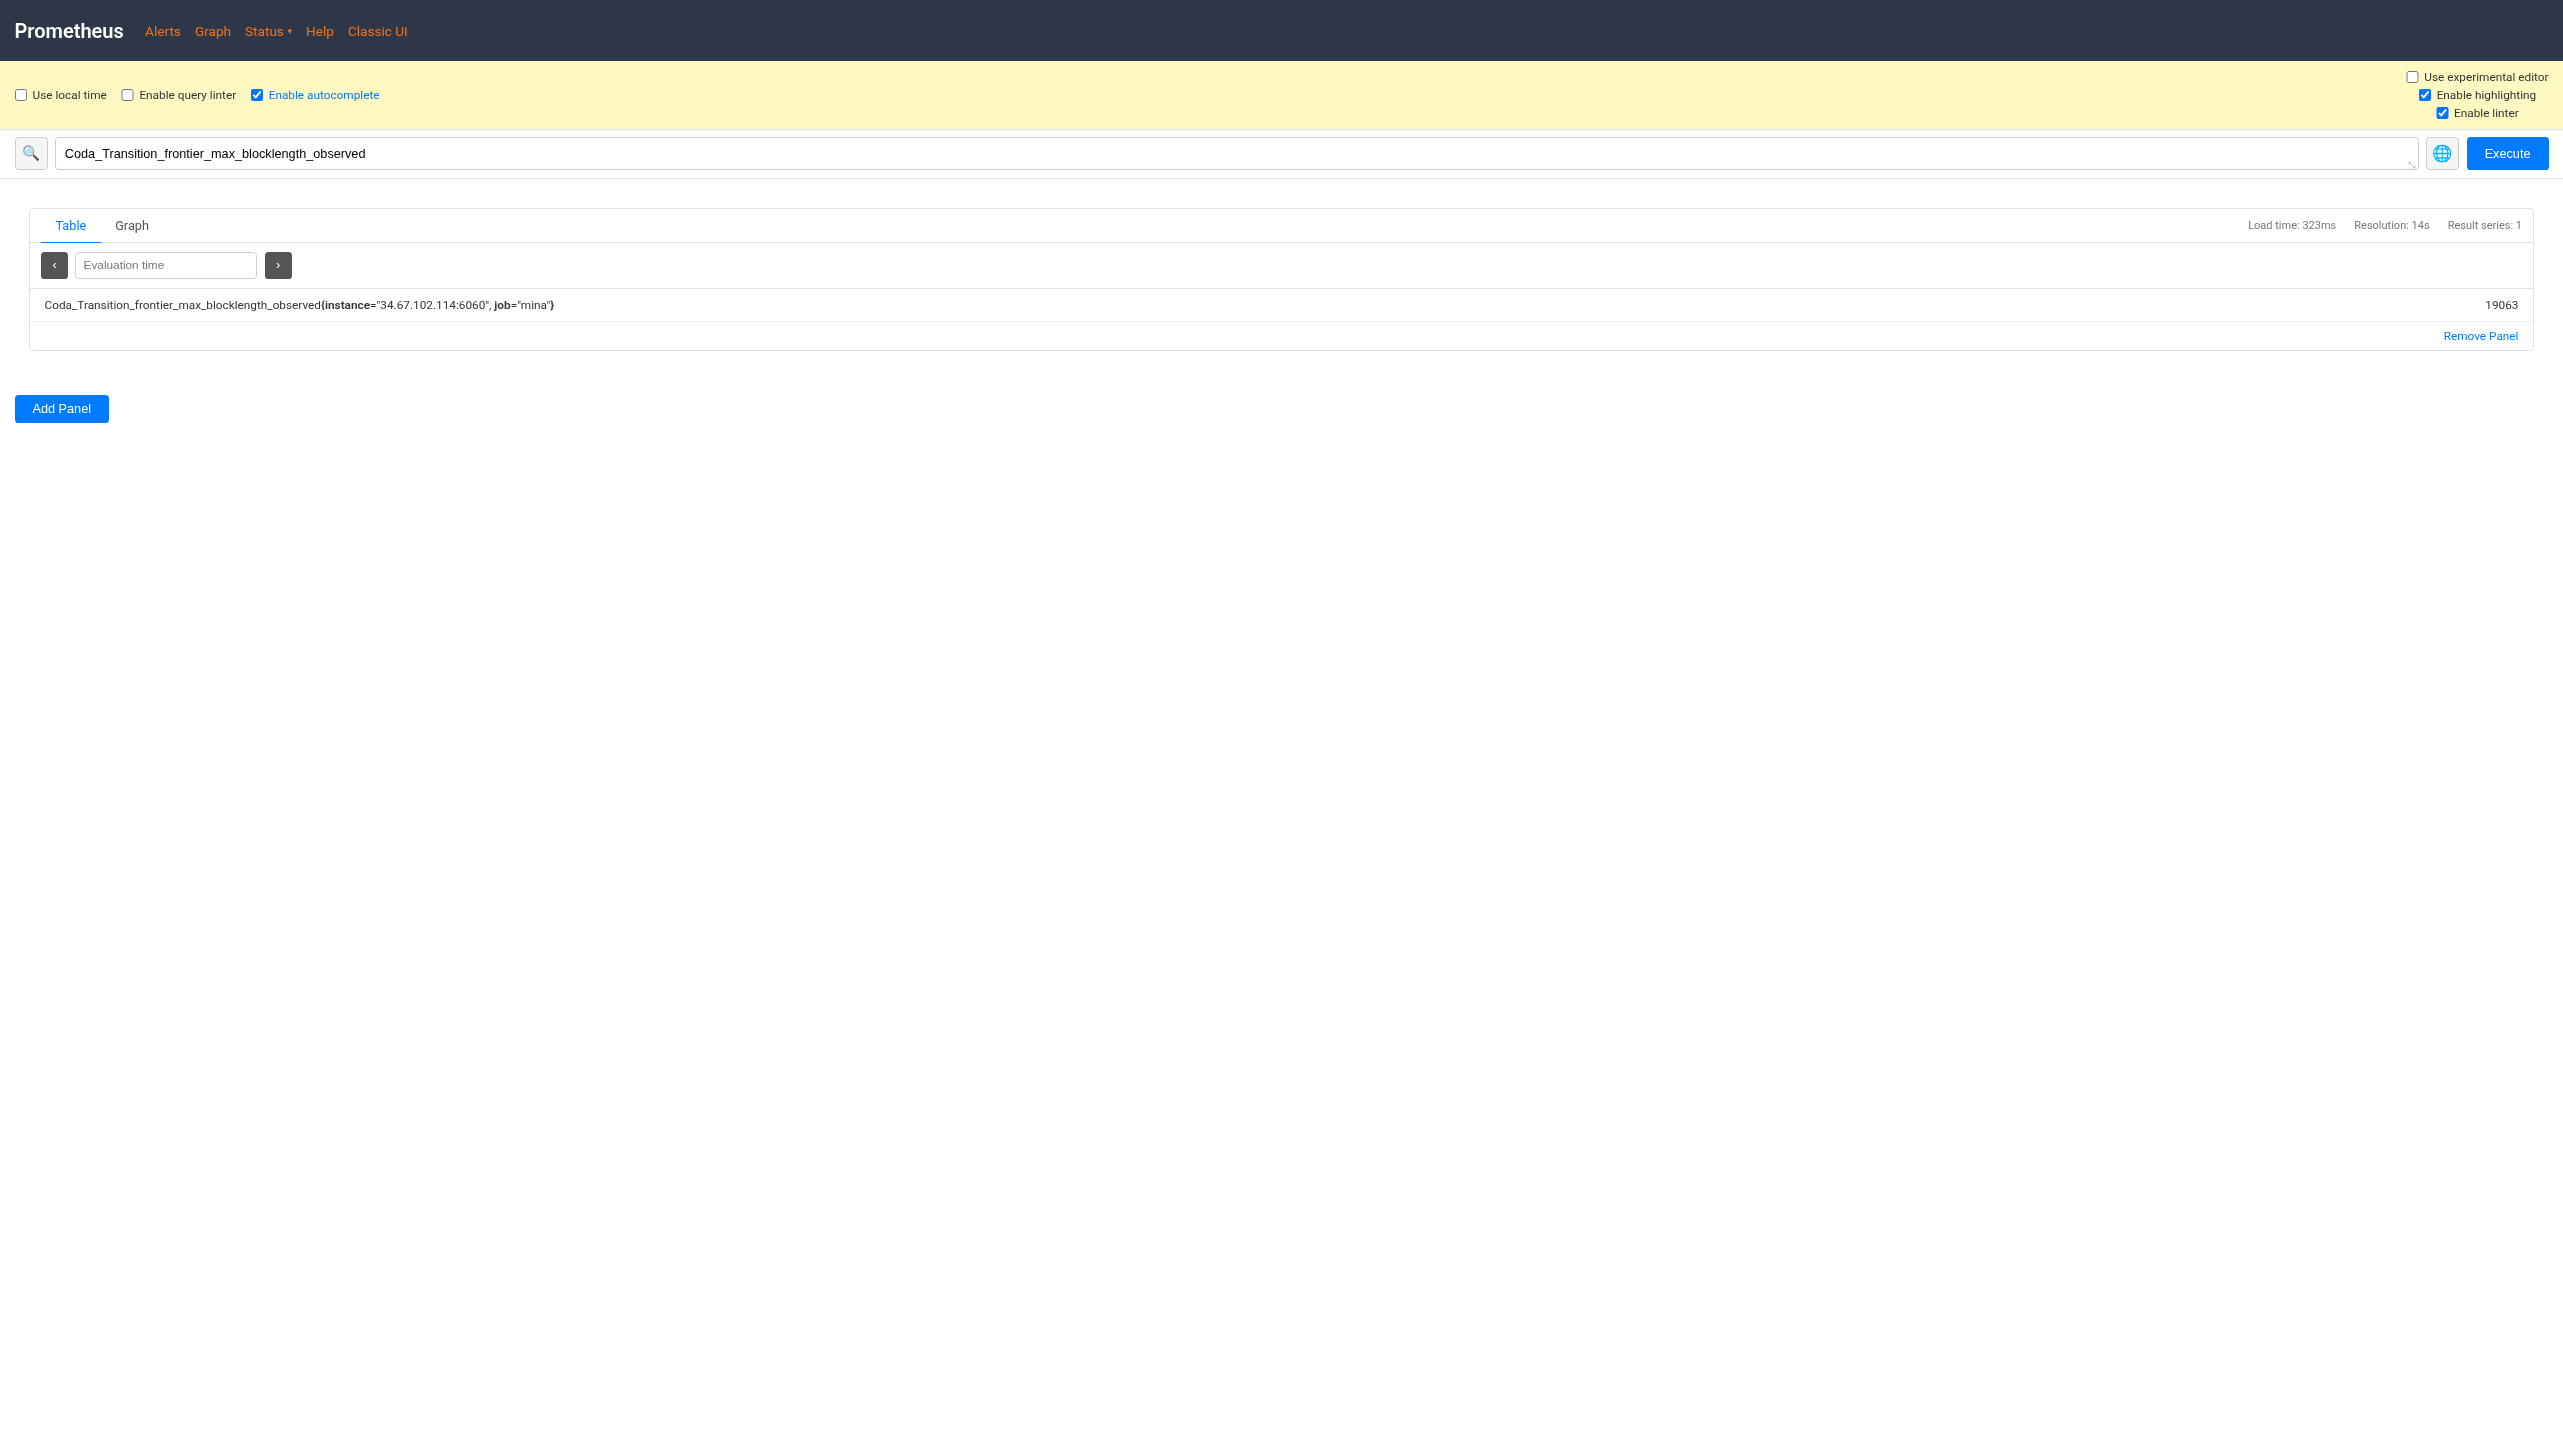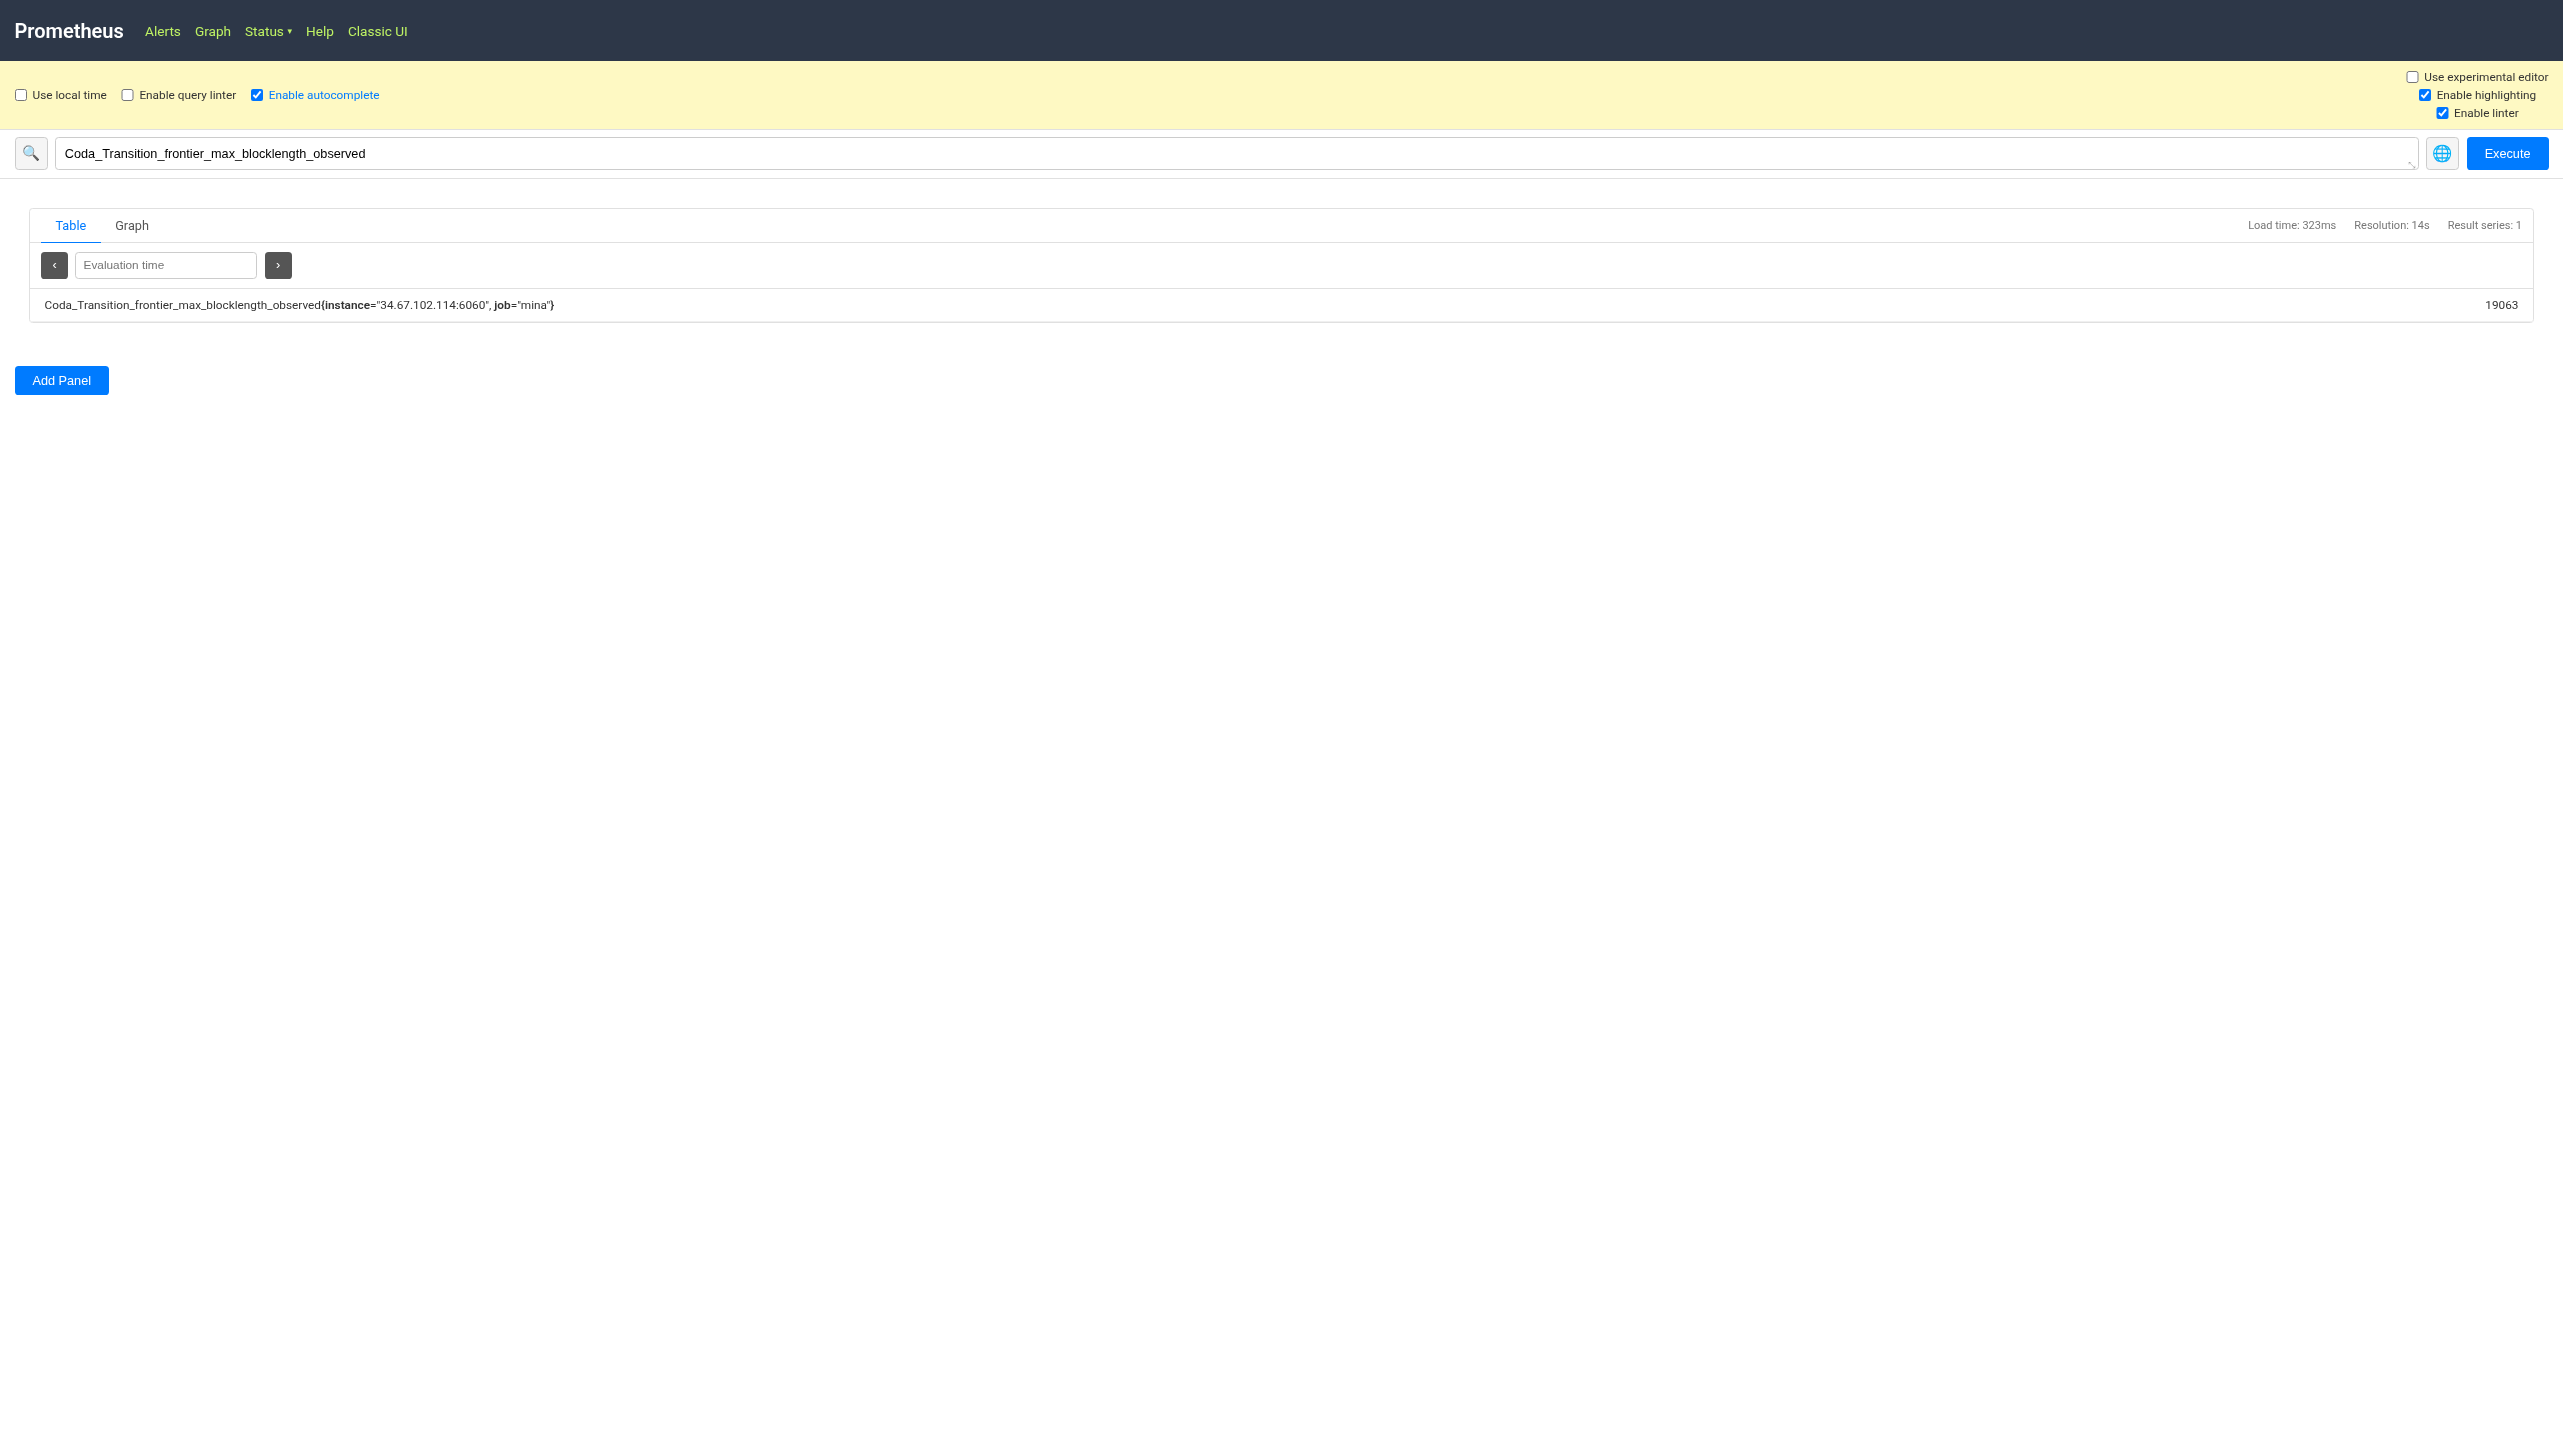--- a/index.html
+++ b/index.html
@@ -15,21 +15,21 @@
       gap: 14px;
     }
     .navbar-brand {
       color: #fff;
       font-size: 20px;
       font-weight: 600;
       text-decoration: none;
       margin-right: 7.3px;
     }
     .navbar-link {
-      color: #bef264;
+      color: #f97316;
       text-decoration: none;
       font-size: 13.6px;
       cursor: pointer;
       display: flex;
       align-items: center;
       gap: 3.6px;
     }
     .navbar-link .dropdown-arrow { font-size: 9px; }
 
     
@@ -342,20 +342,23 @@
     </button>
   </div>
 
   <div class="result-row">
     <div class="result-metric">
       <span>Coda_Transition_frontier_max_blocklength_observed</span><span class="bold">{<span>instance</span></span><span>=</span><span>"34.67.102.114:6060"</span><span>, </span><span class="bold"><span>job</span></span><span>=</span><span>"mina"</span><span class="bold">}</span>
     </div>
     <div class="result-value">19063</div>
   </div>
 
+  <div class="remove-panel-row">
+    <a class="remove-panel-link">Remove Panel</a>
+  </div>
 </div>
 
 
 <button class="add-panel-btn">Add Panel</button>
 
 
 
 
 
 </body></html>

